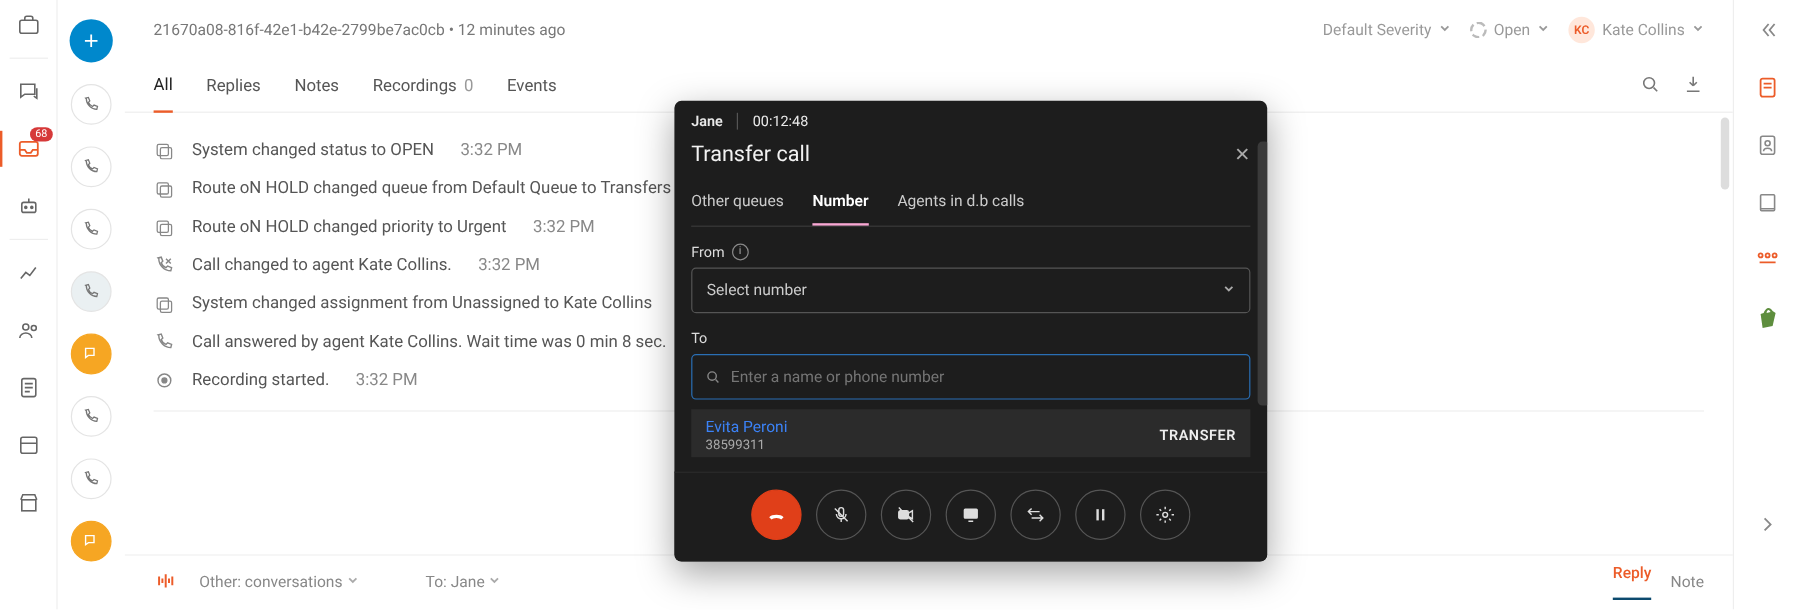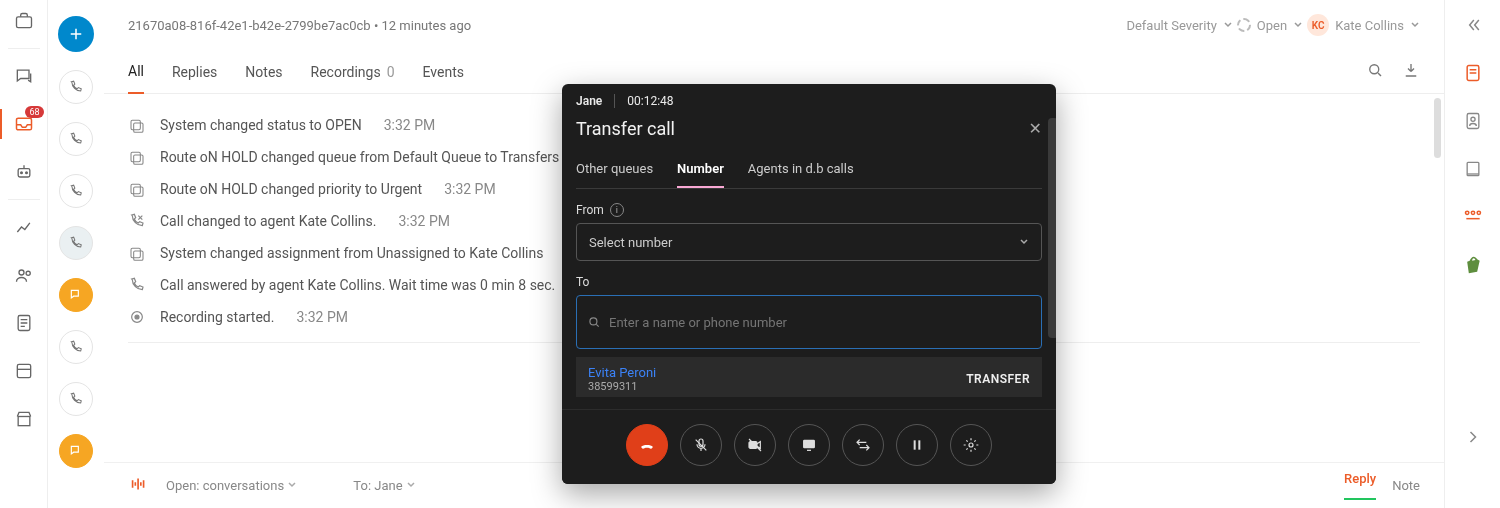--- a/index.html
+++ b/index.html
@@ -21,21 +21,21 @@
   .add-btn { width:36px; height:36px; border-radius:50%; background:#0088cc; color:#fff; display:flex; align-items:center; justify-content:center; font-size:20px; }
   .call-dot { width:34px; height:34px; border-radius:50%; border:1px solid #e4e4e4; display:flex; align-items:center; justify-content:center; color:#777; background:#fff;}
   .call-dot.orange { background:#f6a623; border-color:#f6a623; color:#fff;}
   .call-dot.selected { background:#eaf0f2; }
   .call-dot svg { width:14px; height:14px;}
 
   
   .main { flex:1; display:flex; flex-direction:column; min-width:0;}
   .main-header { height:50px; display:flex; align-items:center; justify-content:space-between; padding:0 24px 0 24px; border-bottom:0; }
   .header-left { color:#777; font-size:13px;}
-  .header-right { display:flex; align-items:center; gap:4px; color:#999; font-size:13px;justify-content:flex-end;}
+  .header-right { display:flex; align-items:center; gap:16px; color:#999; font-size:13px;justify-content:flex-end;}
   .header-chip { display:flex; align-items:center; gap:6px;}
   .kc-av { width:22px; height:22px; border-radius:50%; background:#ffe7db; color:#ec5c29; font-size:10px; display:flex; align-items:center; justify-content:center; font-weight:600;}
   .status-circle { width:14px; height:14px; border:2px dashed #bbb; border-radius:50%; }
 
   .tabs { display:flex; align-items:center; gap:28px; padding:0 24px; border-bottom:1px solid #eee; height:44px; position:relative;}
   .tab { font-size:14px; color:#555; height:44px; display:flex; align-items:center; }
   .tab.active { color:#222; border-bottom:2px solid #ec5c29; }
   .tab-count { margin-left:6px; color:#999;}
   .tab-actions { margin-left:auto; display:flex; gap:18px; color:#777;}
   .tab-actions svg{width:18px;height:18px;}
@@ -73,21 +73,21 @@
   .cm-title-row{display:flex;align-items:center;justify-content:space-between;}
   .cm-title { font-size:18px; font-weight:400; color:#f2f2f2;}
   .cm-close { color:#aaa; font-size:16px;}
   .cm-sub { font-size:13px; color:#d8d8d8; margin-top:10px; line-height:1.4;}
   .cm-tabs { display:flex; gap:24px; margin-top:14px; border-bottom:1px solid #3a3a3a; }
   .cm-tab { padding:8px 0 10px 0; font-size:13px; color:#ccc;}
   .cm-tab.active{ color:#fff; border-bottom:2px solid #f9a8d4; font-weight:600;}
   .cm-label { font-size:12px; color:#ddd; margin-top:14px; display:flex; align-items:center; gap:6px;}
   .info-i { width:14px;height:14px;border:1px solid #888;border-radius:50%;display:flex;align-items:center;justify-content:center;font-size:9px;color:#aaa;}
   .cm-select { margin-top:6px; border:1px solid #555; border-radius:4px; height:38px; display:flex; align-items:center; padding:0 12px; color:#ccc; font-size:13px; justify-content:space-between;}
-  .cm-input { margin-top:6px; border:1px solid #2a6fb5; border-radius:4px; height:54px; display:flex; align-items:center; padding:16px 10px; gap:8px; color:#888;justify-content:space-between;}
+  .cm-input { margin-top:6px; border:1px solid #2a6fb5; border-radius:4px; height:38px; display:flex; align-items:center; padding:16px 10px; gap:8px; color:#888;justify-content:space-between;}
   .cm-input svg{width:14px;height:14px;}
   .cm-input input{flex:1;background:transparent;border:none;outline:none;color:#ddd;font-size:13px;}
   .cm-row { margin-top:8px; background:#2b2b2b; padding:8px 12px 4px 12px; display:flex; align-items:center; justify-content:space-between;}
   .cm-row .name{font-size:13px;color:#3b82f6;}
   .cm-row .num{font-size:11px;color:#aaa;}
   .cm-row .xfer{font-size:12px;letter-spacing:.5px;color:#eee;font-weight:600;}
   .cm-scroll { position:absolute; right:-2px; top:0; width:10px; height:220px; background:#3a3a3a; border-radius:4px;}
   .cm-controls { background:#1d1d1d; padding:14px 0 18px 0; display:flex; justify-content:center; gap:12px; border-top:1px solid #2c2c2c;}
   .cc-btn { width:42px; height:42px; border-radius:50%; border:1px solid #555; display:flex; align-items:center; justify-content:center; color:#ddd;}
   .cc-btn svg{width:16px;height:16px;}
@@ -335,29 +335,29 @@
                    <span class="tl-time">3:32 PM</span>
           </div>
         </div>
       <div class="tl-divider"></div>
     </div>
 
     <div class="reply-bar">
       <span class="wave"><svg viewBox="0 0 24 14" fill="none" stroke="currentColor" stroke-width="1.8">
             <path d="M2 7v0M5 3v8M8 5v4M11 1v12M14 5v4M17 3v8M20 7v0"></path>
           </svg></span>
-      <span><span>Open: conversations</span> <span class="chev"><svg viewBox="0 0 10 10" fill="none" stroke="#aaa" stroke-width="1.5">
+      <span><span>Other: conversations</span> <span class="chev"><svg viewBox="0 0 10 10" fill="none" stroke="#aaa" stroke-width="1.5">
               <path d="M2 3l3 3 3-3"></path>
             </svg></span></span>
       <span style="width:24px"></span>
       <span><span>To: Jane</span> <span class="chev"><svg viewBox="0 0 10 10" fill="none" stroke="#aaa" stroke-width="1.5">
               <path d="M2 3l3 3 3-3"></path>
             </svg></span></span>
       <span class="spacer"></span>
-      <span class="reply-link" style="border-bottom:2px solid #22c55e;padding-bottom:12px;">Reply</span>
+      <span class="reply-link" style="border-bottom:2px solid #0c4a6e;padding-bottom:12px;">Reply</span>
       <span class="note-link">Note</span>
     </div>
   </div>
 
   <div class="rail-right">
     <div class="ri collapse">
         <svg viewBox="0 0 24 24" fill="none" stroke="currentColor" stroke-width="1.8">
           <path d="M13 6l-5 6 5 6M19 6l-5 6 5 6"></path>
         </svg>
       </div>

